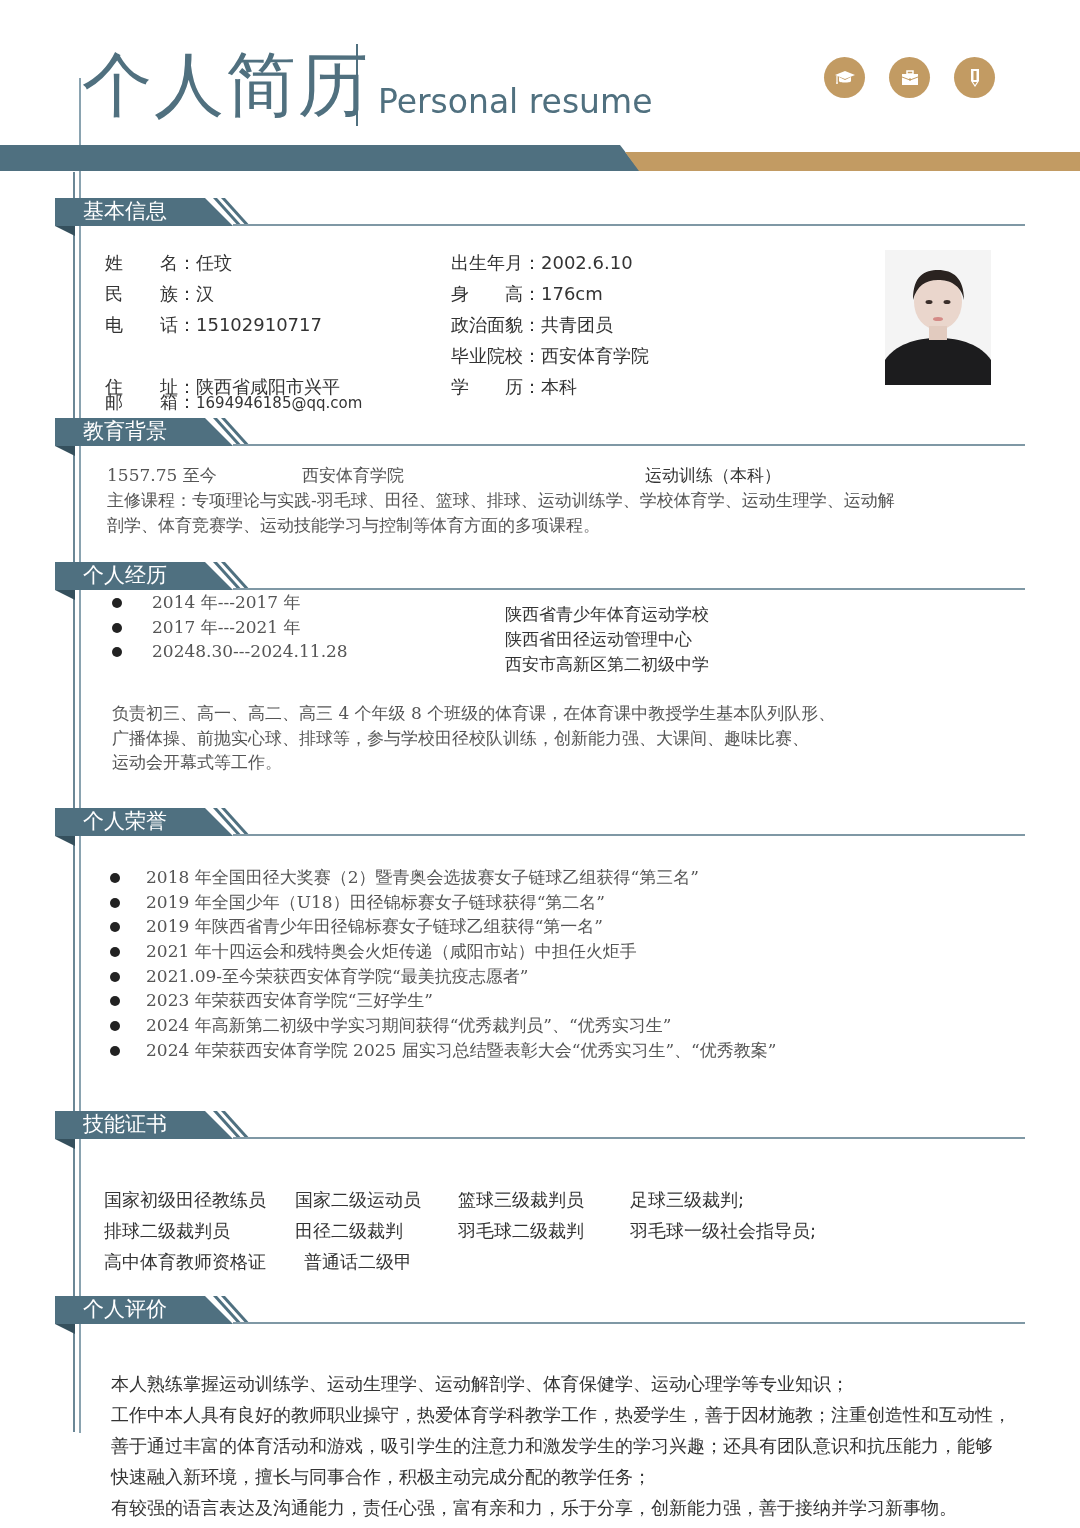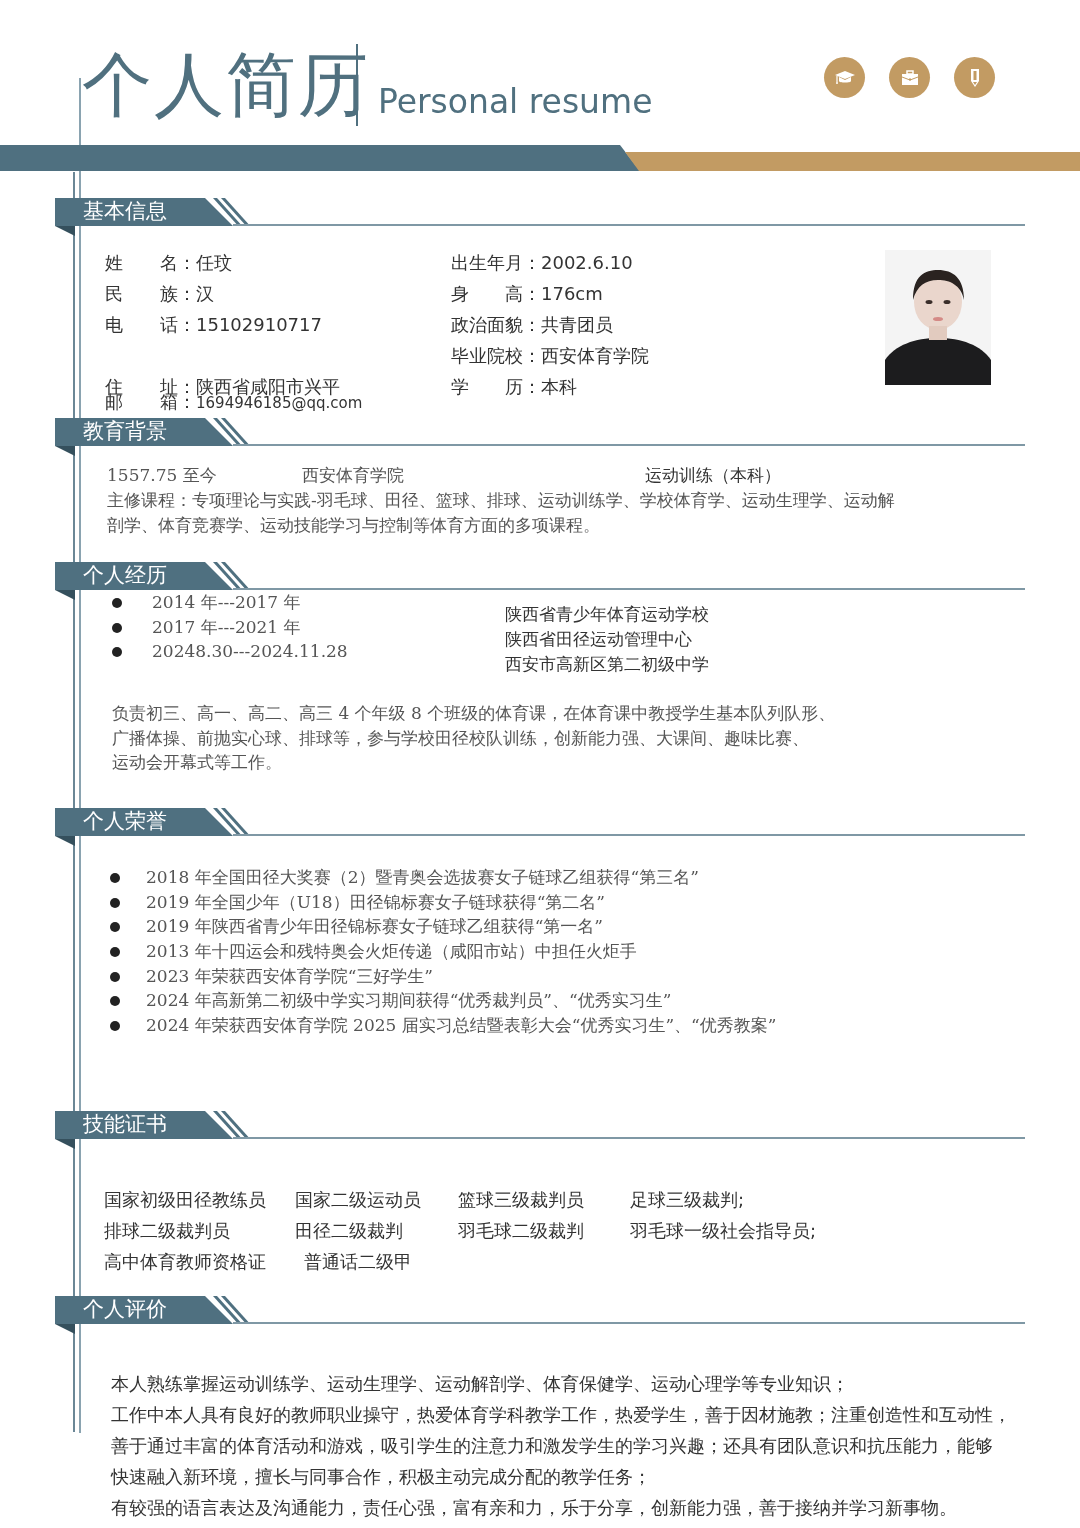--- a/index.html
+++ b/index.html
@@ -171,21 +171,22 @@
   <div class="stripe s1"></div>
   <div class="stripe s2"></div>
   <div class="rule"></div>
   <div class="label">个人荣誉</div>
 </div>
 
 <ul class="bullet-list serif" style="left:110px; top:865px;">
   <li style="padding-left:36px;">2018 年全国田径大奖赛（2）暨青奥会选拔赛女子链球乙组获得“第三名”</li>
   <li style="padding-left:36px;">2019 年全国少年（U18）田径锦标赛女子链球获得“第二名”</li>
   <li style="padding-left:36px;">2019 年陕西省青少年田径锦标赛女子链球乙组获得“第一名”</li>
-  <li style="padding-left:36px;">2013 年十四运会和残特奥会火炬传递（咸阳市站）中担任火炬手</li>
+  <li style="padding-left:36px;">2021 年十四运会和残特奥会火炬传递（咸阳市站）中担任火炬手</li>
+  <li style="padding-left:36px;">2021.09-至今荣获西安体育学院“最美抗疫志愿者”</li>
   <li style="padding-left:36px;">2023 年荣获西安体育学院“三好学生”</li>
   <li style="padding-left:36px;">2024 年高新第二初级中学实习期间获得“优秀裁判员”、“优秀实习生”</li>
   <li style="padding-left:36px;">2024 年荣获西安体育学院 2025 届实习总结暨表彰大会“优秀实习生”、“优秀教案”</li>
 </ul>
 
 <div class="section-hd" style="top:1111px;">
   <div class="tab"></div>
   <div class="tab-fold"></div>
   <div class="stripe s1"></div>
   <div class="stripe s2"></div>

